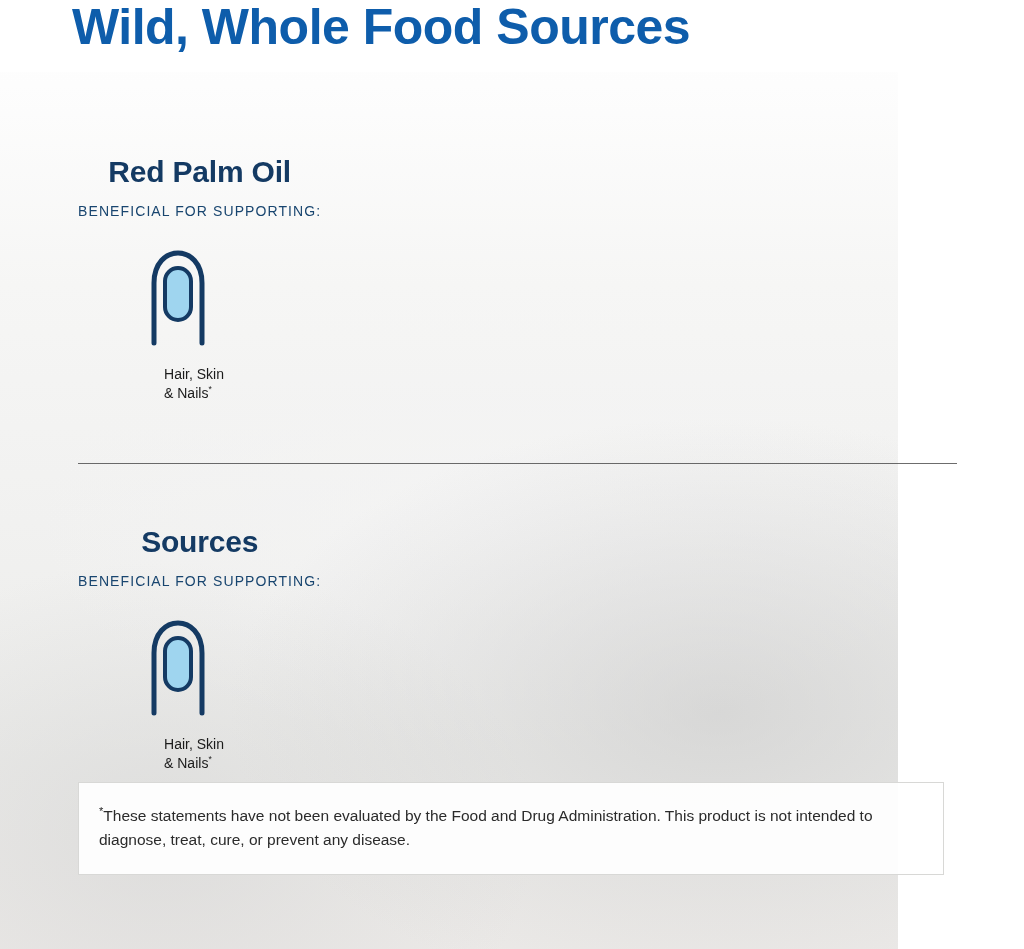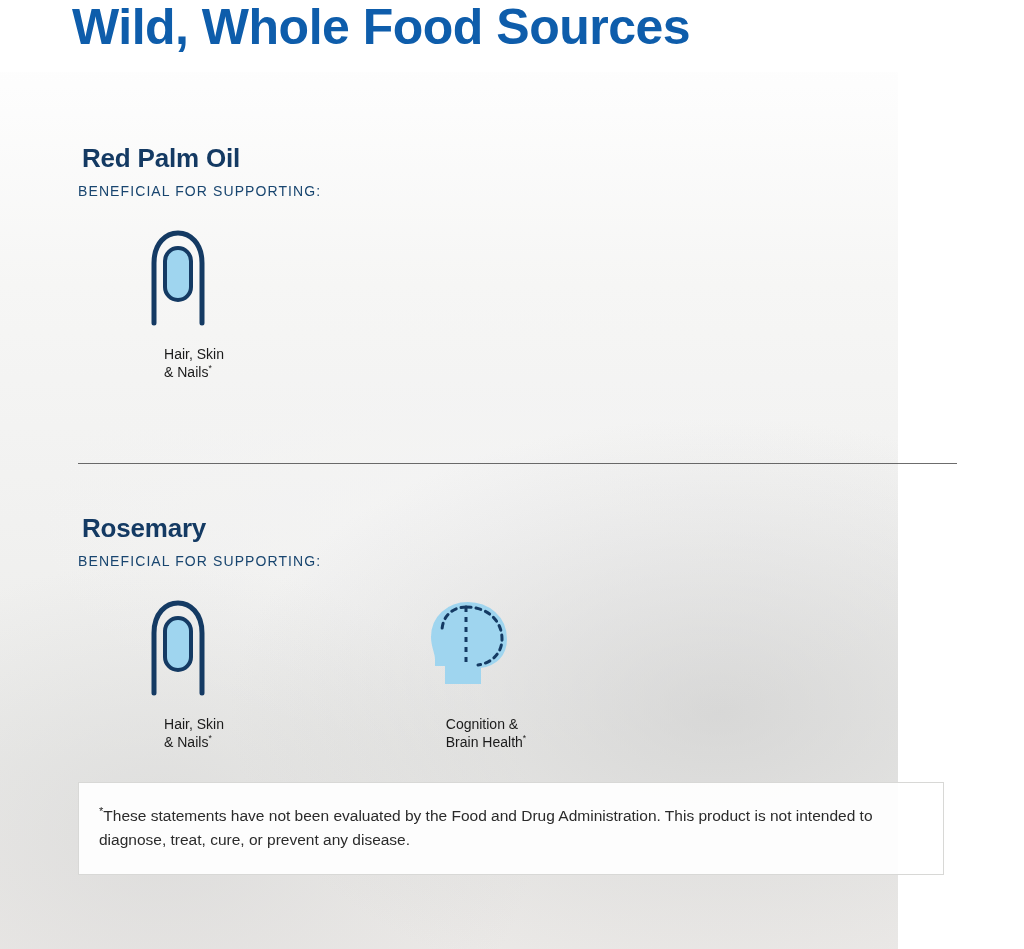--- a/index.html
+++ b/index.html
@@ -45,26 +45,27 @@
   }
 
   .section {
     position: absolute;
     left: 78px;
   }
   .section-1 { top: 140px; }
   .section-2 { top: 510px; }
 
   .section-title {
-    font-size: 26px;
+    font-size: 30px;
     font-weight: 700;
     color: #143a63;
     letter-spacing: -0.2px;
-    margin: 4px;
+    margin: 15px;
     line-height: 1.1;
+    text-align: center;
   }
 
   .section-sub {
     margin-top: 10px;
     font-size: 14px;
     letter-spacing: 1.1px;
     color: #18456f;
     font-weight: 400;
   }
 
@@ -162,51 +163,37 @@
           <span>Hair, Skin</span>
           <span class="line2"><span>&amp; Nails</span><sup>*</sup></span>
         </div>
       </div>
     </div>
   </div>
 
   <div class="divider"></div>
 
   <div class="section section-2">
-    <div class="section-title">Rosemary</div>
+    <div class="section-title">Sources</div>
     <div class="section-sub">BENEFICIAL FOR SUPPORTING:</div>
 
     <div class="benefits">
       <div class="benefit">
         <div class="benefit-icon">
           <svg width="84" height="100" viewBox="0 0 84 100" aria-hidden="true">
             <path d="M18 96 L18 36 C18 16 30 6 42 6 C54 6 66 16 66 36 L66 96" fill="none" stroke="#143a63" stroke-width="5" stroke-linecap="round"></path>
             <rect x="29" y="21" width="26" height="52" rx="13" ry="13" fill="#9fd5ef" stroke="#143a63" stroke-width="4"></rect>
           </svg>
         </div>
         <div class="benefit-label">
           <span>Hair, Skin</span>
           <span class="line2"><span>&amp; Nails</span><sup>*</sup></span>
         </div>
       </div>
 
-      <div class="benefit">
-        <div class="benefit-icon">
-          <svg width="104" height="100" viewBox="0 0 104 100" aria-hidden="true">
-            <path d="M88 42 C88 20 70 6 50 6 C30 6 14 20 14 40 C14 50 18 56 18 62 L18 68 L28 68 L28 86 L62 86 L62 70 C78 68 88 58 88 42 Z" fill="#9fd5ef" stroke="#9fd5ef" stroke-width="2"></path>
-            <path d="M48 10 C70 10 84 24 84 42 C84 56 74 66 60 68" fill="none" stroke="#143a63" stroke-width="3" stroke-dasharray="5 5" stroke-linecap="round"></path>
-            <path d="M48 10 C34 10 24 20 24 34" fill="none" stroke="#143a63" stroke-width="3" stroke-dasharray="5 5" stroke-linecap="round"></path>
-            <path d="M48 10 L48 68" fill="none" stroke="#143a63" stroke-width="3" stroke-dasharray="5 5"></path>
-          </svg>
-        </div>
-        <div class="benefit-label">
-          <span>Cognition &amp;</span>
-          <span class="line2"><span>Brain Health</span><sup>*</sup></span>
-        </div>
-      </div>
     </div>
   </div>
 
   <div class="disclaimer">
     <p><sup>*</sup><span>These statements have not been evaluated by the Food and Drug Administration. This product is not intended to diagnose, treat, cure, or prevent any disease.</span></p>
   </div>
 
 </div>
 
 </body></html>

